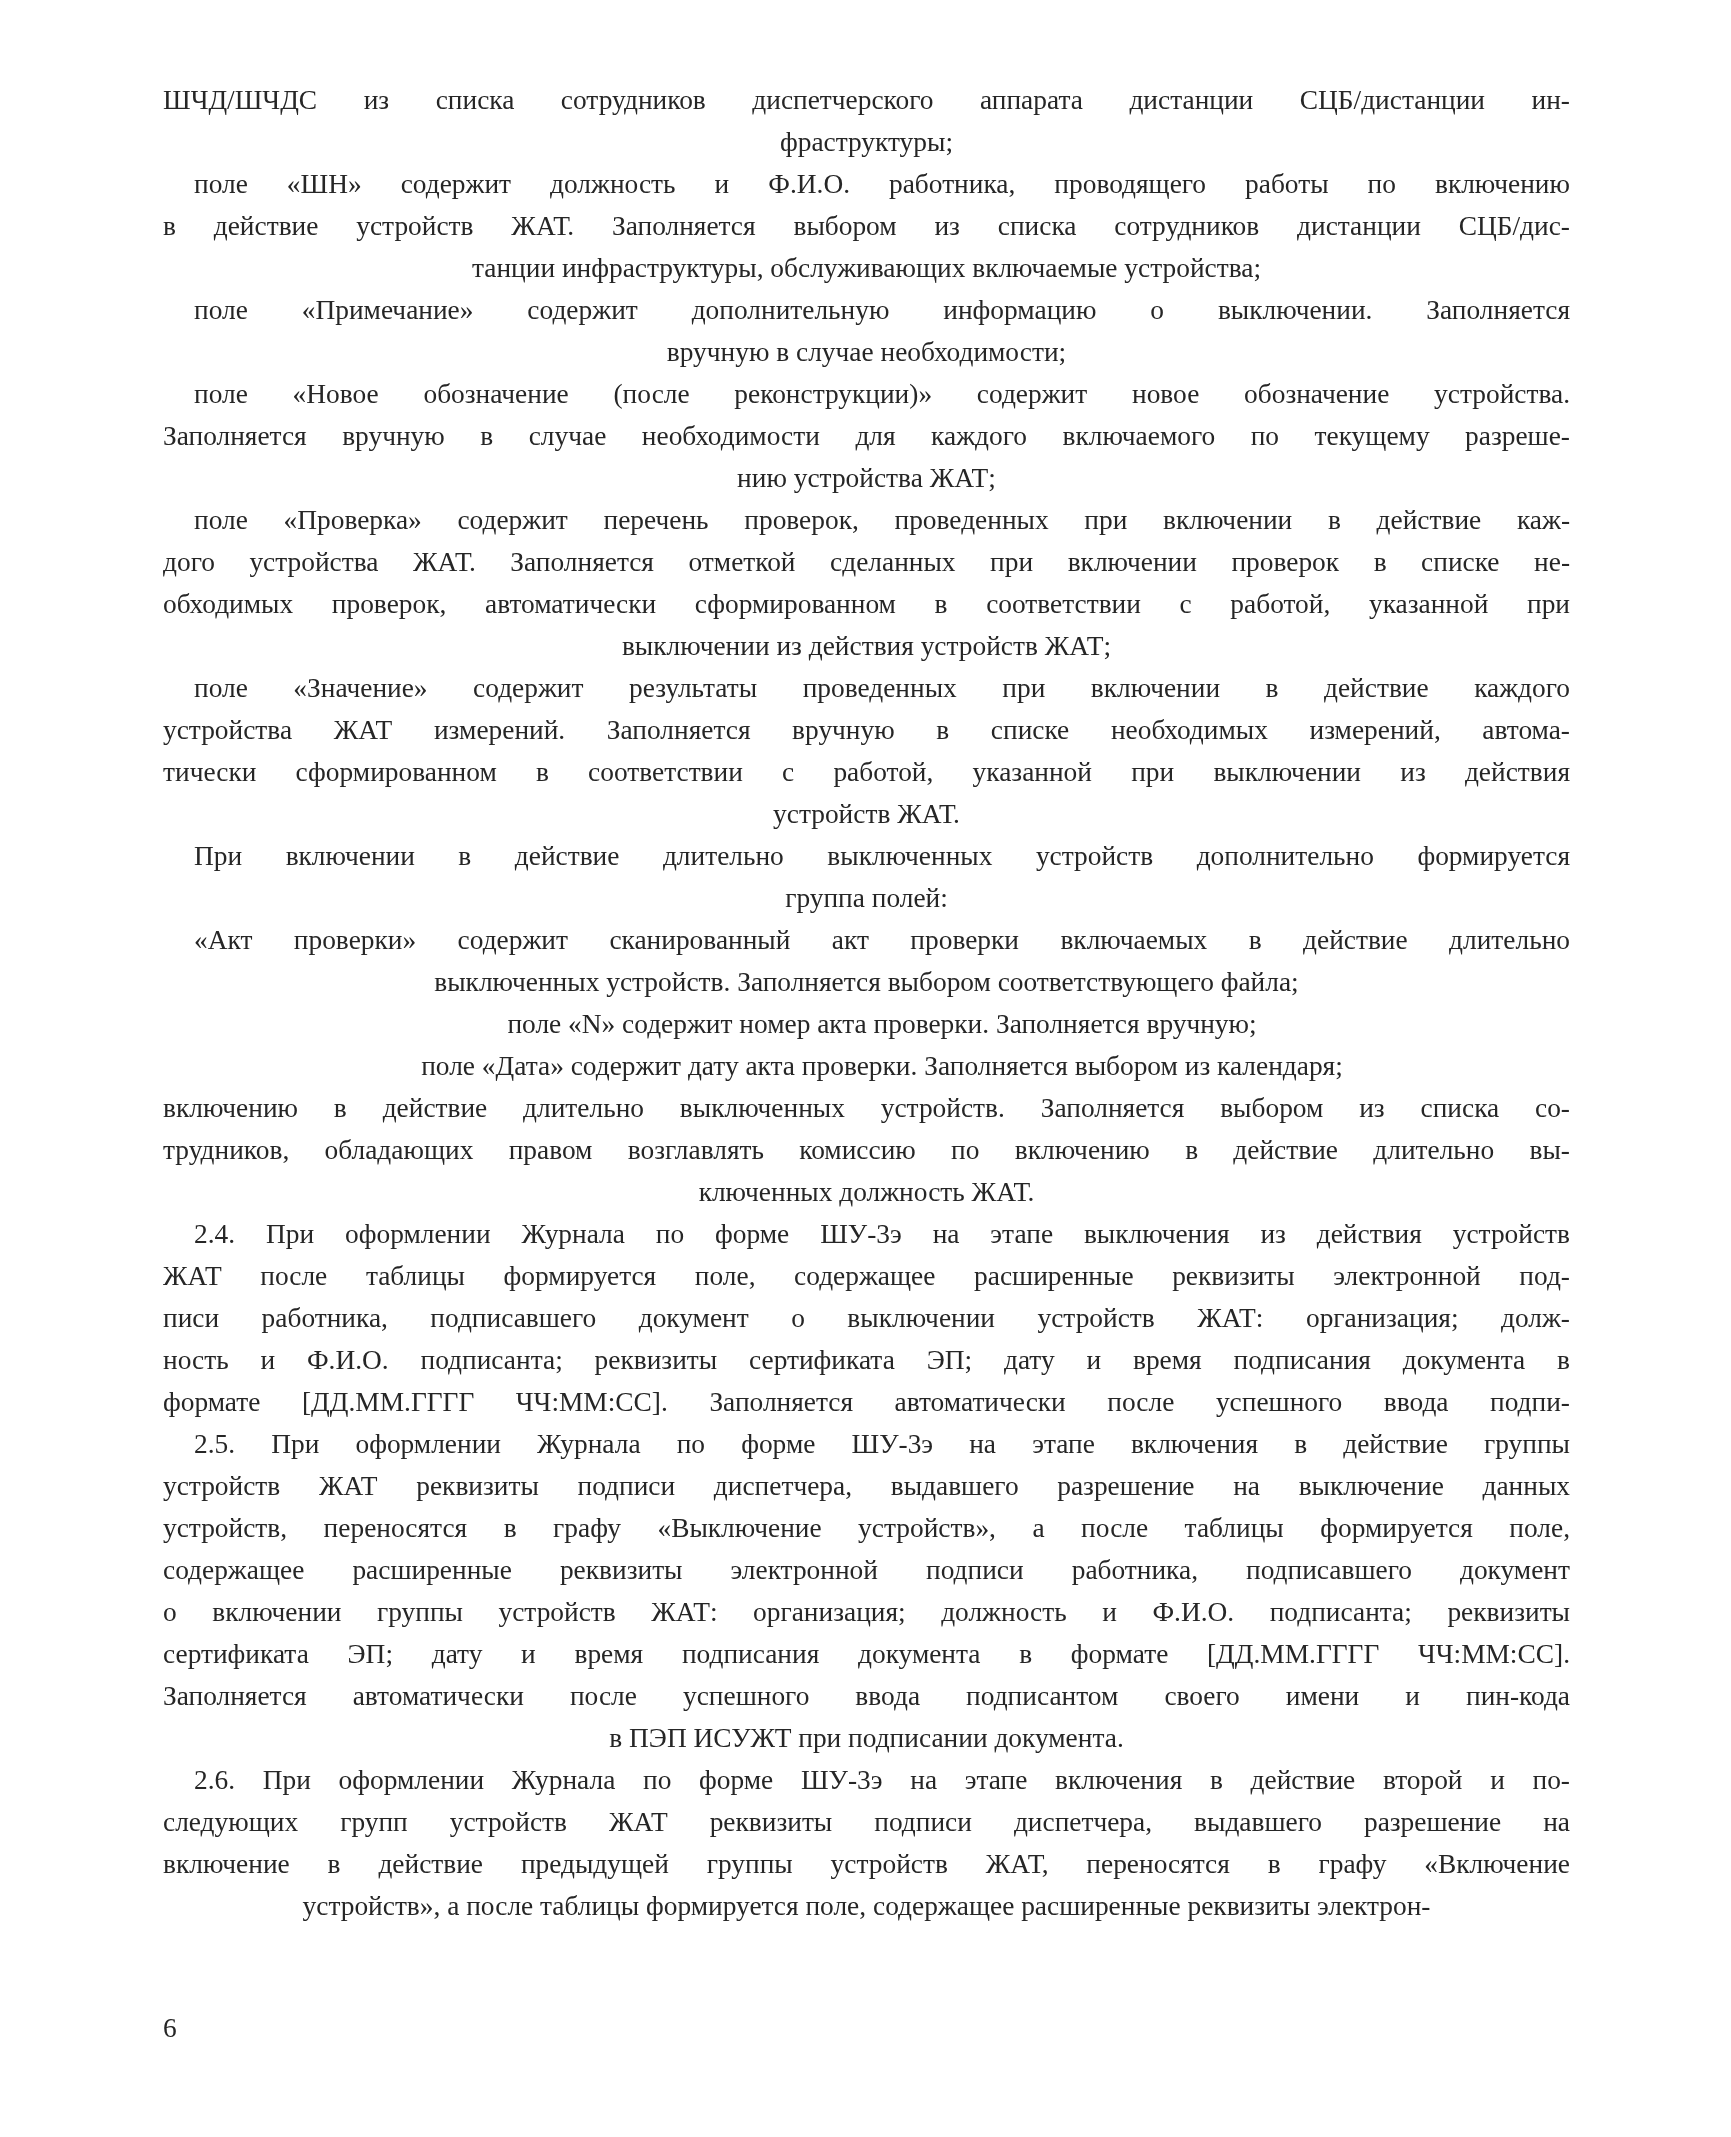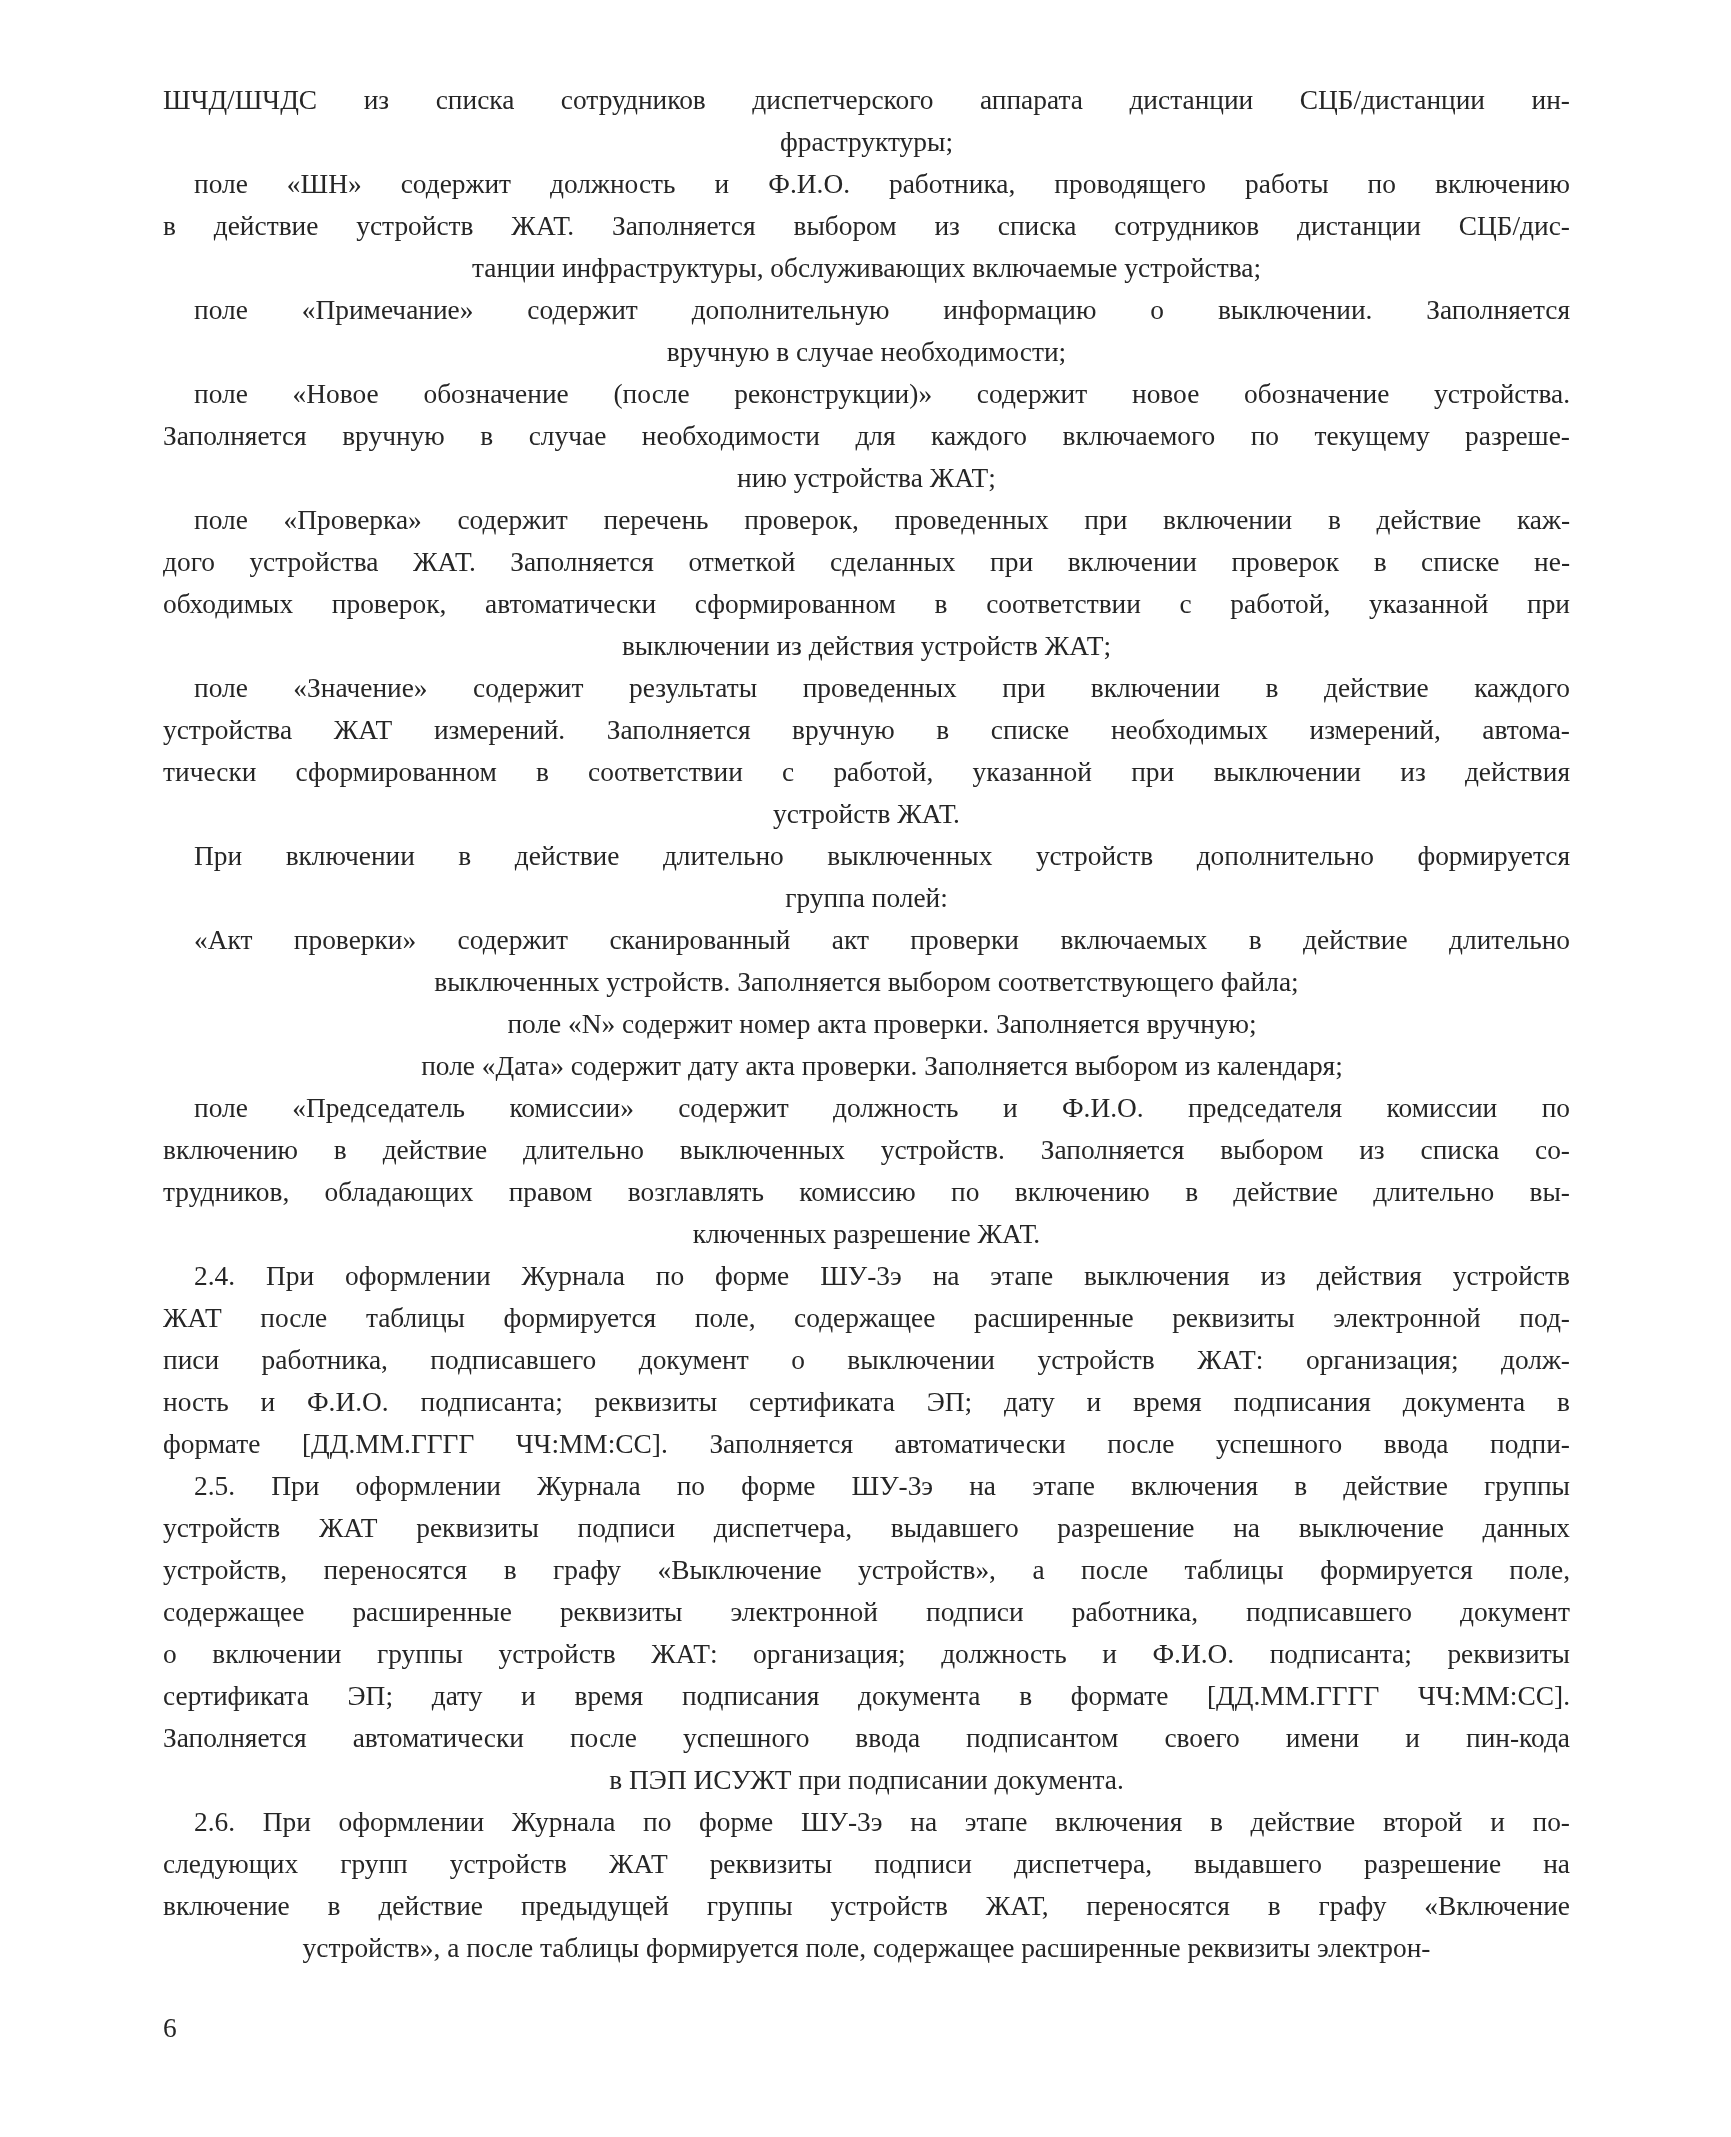--- a/index.html
+++ b/index.html
@@ -73,24 +73,23 @@
       <div class="line just indent">поле «Значение» содержит результаты проведенных при включении в действие каждого</div>
       <div class="line just">устройства ЖАТ измерений. Заполняется вручную в списке необходимых измерений, автома-</div>
       <div class="line just">тически сформированном в соответствии с работой, указанной при выключении из действия</div>
       <div class="line">устройств ЖАТ.</div>
       <div class="line just indent">При включении в действие длительно выключенных устройств дополнительно формируется</div>
       <div class="line">группа полей:</div>
       <div class="line just indent">«Акт проверки» содержит сканированный акт проверки включаемых в действие длительно</div>
       <div class="line">выключенных устройств. Заполняется выбором соответствующего файла;</div>
       <div class="line indent">поле «N» содержит номер акта проверки. Заполняется вручную;</div>
       <div class="line indent">поле «Дата» содержит дату акта проверки. Заполняется выбором из календаря;</div>
-      <div class="line just indent">поле «Председатель комиссии» содержит должность и Ф.И.О. председателя комиссии по</div>
       <div class="line just">включению в действие длительно выключенных устройств. Заполняется выбором из списка со-</div>
       <div class="line just">трудников, обладающих правом возглавлять комиссию по включению в действие длительно вы-</div>
-      <div class="line">ключенных разрешение ЖАТ.</div>
+      <div class="line">ключенных должность ЖАТ.</div>
       <div class="line just indent">2.4. При оформлении Журнала по форме ШУ-3э на этапе выключения из действия устройств</div>
       <div class="line just">ЖАТ после таблицы формируется поле, содержащее расширенные реквизиты электронной под-</div>
       <div class="line just">писи работника, подписавшего документ о выключении устройств ЖАТ: организация; долж-</div>
       <div class="line just">ность и Ф.И.О. подписанта; реквизиты сертификата ЭП; дату и время подписания документа в</div>
       <div class="line just">формате [ДД.ММ.ГГГГ ЧЧ:ММ:СС]. Заполняется автоматически после успешного ввода подпи-</div>
       <div class="line just indent">2.5. При оформлении Журнала по форме ШУ-3э на этапе включения в действие группы</div>
       <div class="line just">устройств ЖАТ реквизиты подписи диспетчера, выдавшего разрешение на выключение данных</div>
       <div class="line just">устройств, переносятся в графу «Выключение устройств», а после таблицы формируется поле,</div>
       <div class="line just">содержащее расширенные реквизиты электронной подписи работника, подписавшего документ</div>
       <div class="line just">о включении группы устройств ЖАТ: организация; должность и Ф.И.О. подписанта; реквизиты</div>

